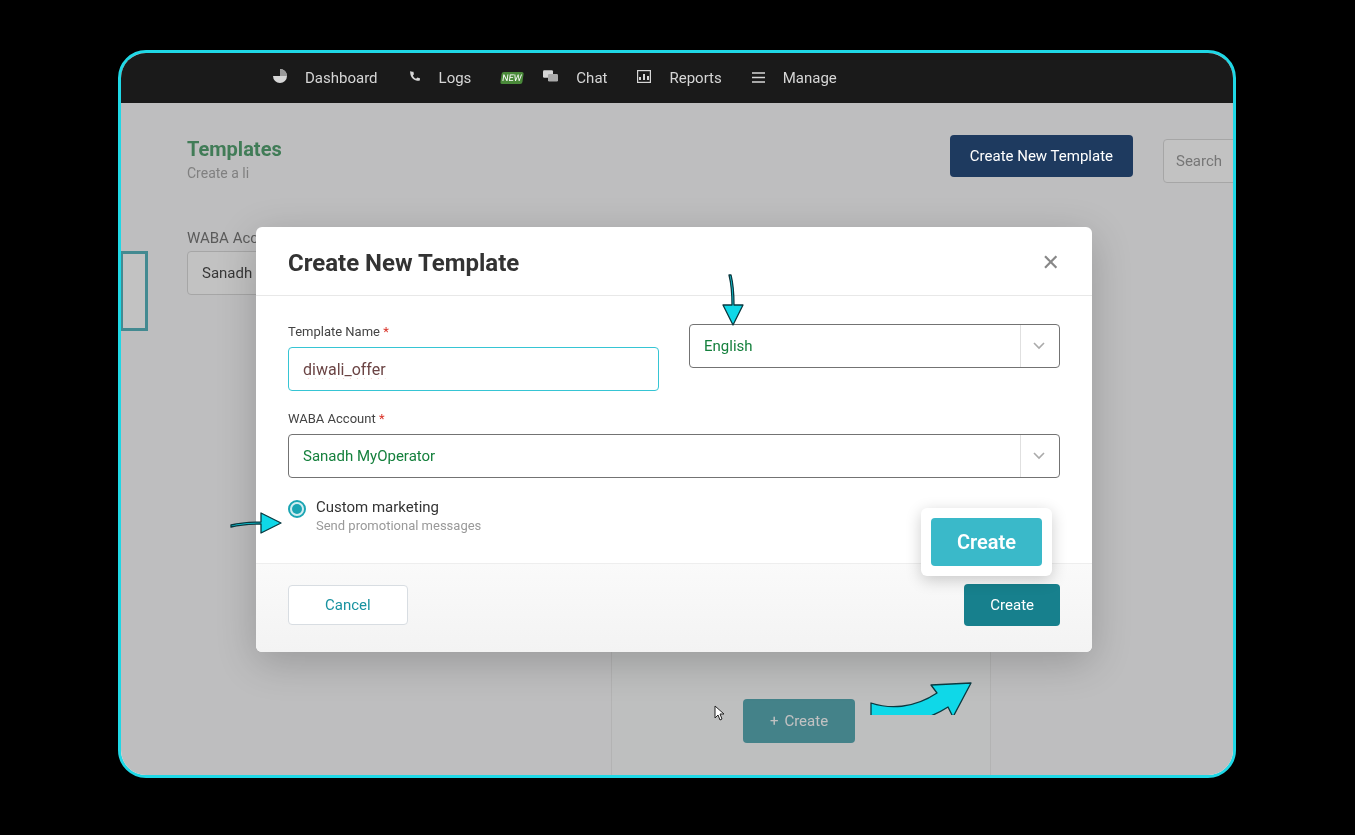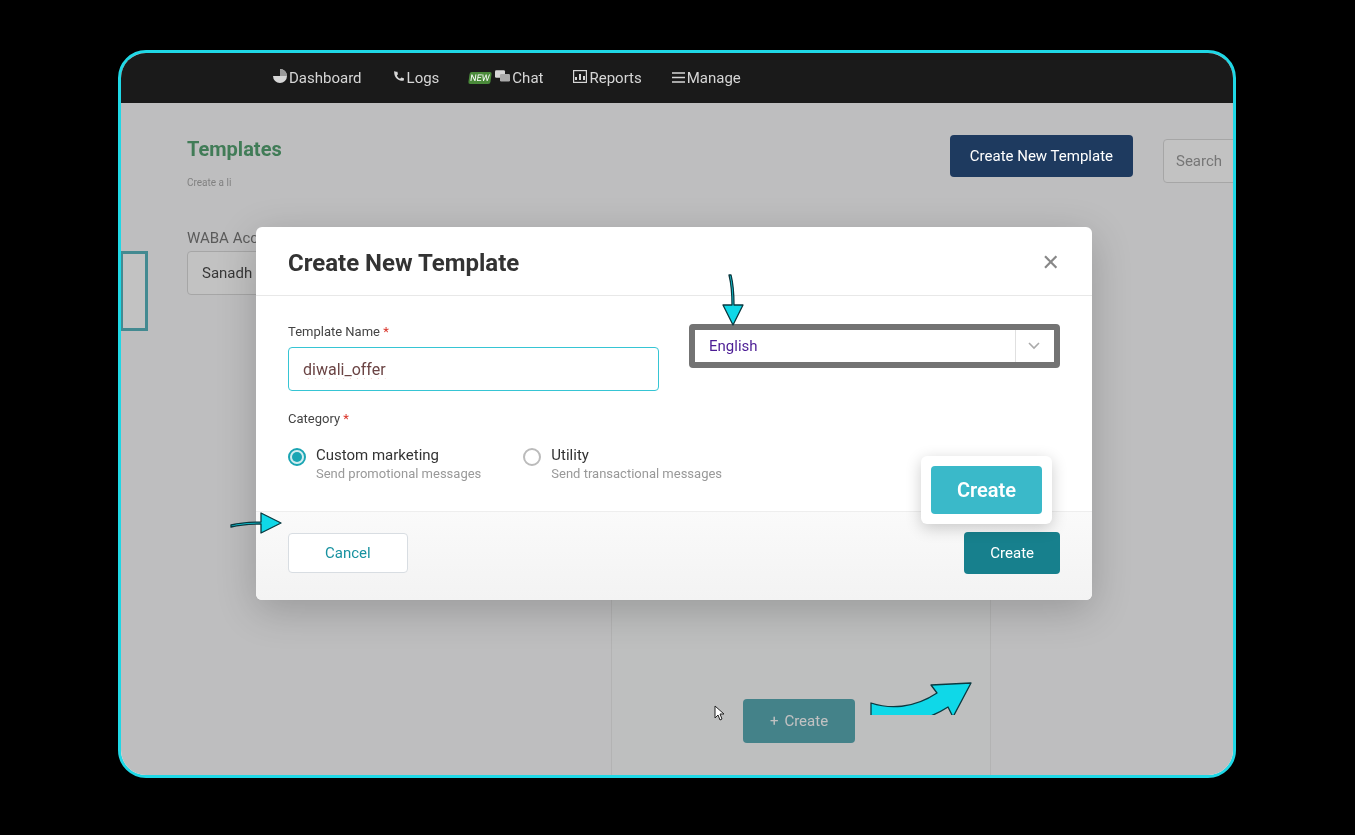--- a/index.html
+++ b/index.html
@@ -22,21 +22,21 @@
     align-items: center;
     padding-left: 140px;
     gap: 6px;
   }
   .topbar .nav-item {
     color: #d6d6d6;
     font-size: 15px;
     padding: 6px 12px;
     display: flex;
     align-items: center;
-    gap: 2px;
+    gap: 18px;
     cursor: pointer;
   }
   .pill {
     display:inline-flex; align-items:center; justify-content:center;
     font-size:9px; color:#fff; background:#4a8a3a;
     width:22px; height:12px; border-radius:2px; transform:skewX(-8deg);
     margin-right:2px;
   }
   
   .page-content {
@@ -52,21 +52,21 @@
     z-index: 5;
   }
   
   .page-header {
     position: absolute;
     left: 66px; top: 34px;
     right: 20px;
     display:flex; justify-content:space-between; align-items:flex-start;
   }
   .page-title { font-size: 20px; font-weight:700; color:#15803d; }
-  .page-sub { font-size:10px; color:#888; margin-top:16px; }
+  .page-sub { font-size:14px; color:#888; margin-top:4px; }
   
   .new-template-btn {
     background:#1e3a5f; color:#fff;
     padding: 12px 20px; border:none; border-radius:4px;
     font-size:15px; cursor:pointer;
   }
   .search {
     position:absolute; right:-150px; top:36px;
     height:44px; width:220px;
     border:1px solid #ccc; border-radius:4px;
@@ -112,23 +112,23 @@
   .col { flex:1; display:flex; flex-direction:column; }
   .lbl { font-size:13px; color:#444; margin-bottom:8px; }
   .req { color:#d93025; }
   .txt-input {
     height:44px; border:1px solid #36c5d4; border-radius:4px;
     padding: 0 14px; font-size:16px; color:#6b4444;
     text-decoration: underline wavy #d93025 1px;
     text-underline-offset: 3px;
   }
   .select {
-    height:44px; border:6px solid #737373; border-radius:4px;
+    height:44px; border:1px solid #737373; border-radius:4px;
     display:flex; align-items:center; justify-content:space-between;
-    padding:0 14px; font-size:15px; color:#4c1d95; background:#fff;
+    padding:0 14px; font-size:15px; color:#15803d; background:#fff;
     position:relative;
   }
   .select .chev { color:#aaa; padding-left:12px; border-left:1px solid #e0e0e0; height:100%; display:flex; align-items:center; }
   .full { width:100%; }
   
   .cat-row { display:flex; gap:42px; margin-top:20px; }
   .radio-opt { display:flex; gap:10px; align-items:flex-start; cursor:pointer;}
   .radio {
     width:18px; height:18px; border-radius:50%;
     border:2px solid #bbb; margin-top:2px;
@@ -271,37 +271,42 @@
               <span>English</span>
               <span class="chev">
                 <svg width="12" height="8" viewBox="0 0 12 8">
                     <path d="M1 1l5 5 5-5" fill="none" stroke="#aaa" stroke-width="1.6"></path>
                   </svg>
               </span>
             </div>
           </div>
         </div>
 
-
-        <div class="lbl" style="margin-bottom:10px;"><span>Category</span> <span class="req">*</span></div>
+        <div class="row">
+          <div class="col full">
+            <div class="lbl"><span>WABA Account</span> <span class="req">*</span></div>
+            <div class="select full">
+              <span>Sanadh MyOperator</span>
+              <span class="chev">
+                <svg width="12" height="8" viewBox="0 0 12 8">
+                    <path d="M1 1l5 5 5-5" fill="none" stroke="#aaa" stroke-width="1.6"></path>
+                  </svg>
+              </span>
+            </div>
+          </div>
+        </div>
+
         <div class="cat-row">
           <div class="radio-opt">
             <div class="radio checked"></div>
             <div>
               <div class="opt-title">Custom marketing</div>
               <div class="opt-sub">Send promotional messages</div>
             </div>
           </div>
-          <div class="radio-opt">
-            <div class="radio"></div>
-            <div>
-              <div class="opt-title">Utility</div>
-              <div class="opt-sub">Send transactional messages</div>
-            </div>
-          </div>
         </div>
 
         <div class="cursor-ptr">
           <svg width="14" height="18" viewBox="0 0 14 18">
               <path d="M1 1l0 12 3-3 2 5 2-1-2-5 4 0z" fill="#fff" stroke="#222" stroke-width="1"></path>
             </svg>
         </div>
       </div>
 
       <div class="modal-footer">

